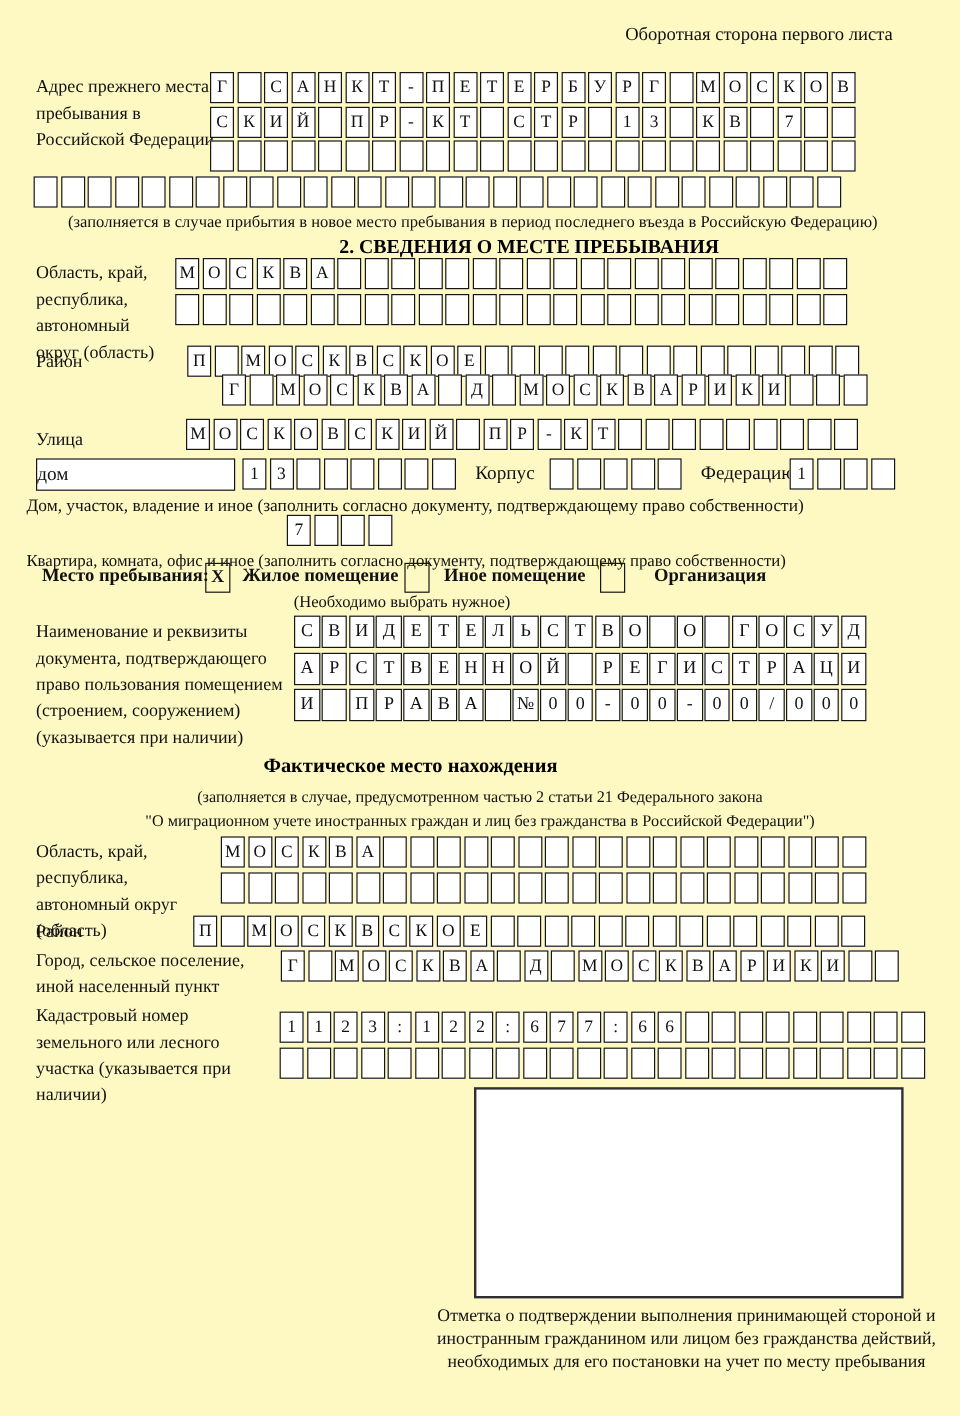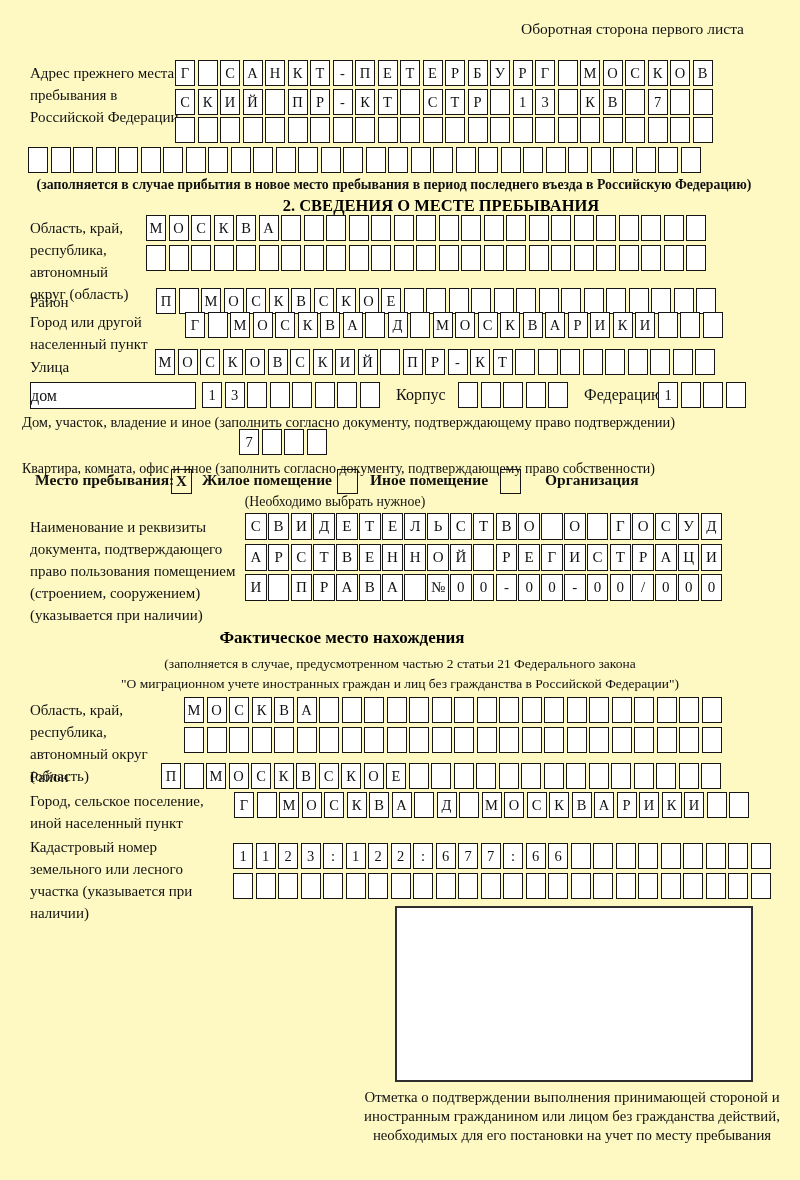--- a/index.html
+++ b/index.html
@@ -137,21 +137,21 @@
       <span class="cell"></span>
       <span class="cell"></span>
       <span class="cell"></span>
       <span class="cell"></span>
       <span class="cell"></span>
       <span class="cell"></span>
       <span class="cell"></span>
       <span class="cell"></span>
       <span class="cell"></span>
     </div>
-  <div class="abs note" style="left:0;top:177px;width:788px;font-weight:bold;">(заполняется в случае прибытия в новое место пребывания в период последнего въезда в Российскую Федерацию)</div>
+  <div class="abs note" style="left:0;top:177px;width:788px;">(заполняется в случае прибытия в новое место пребывания в период последнего въезда в Российскую Федерацию)</div>
 
   <div class="abs title" style="left:0;top:196px;width:800px;padding-left:41px;">2. СВЕДЕНИЯ О МЕСТЕ ПРЕБЫВАНИЯ</div>
 
   <div class="abs lbl" style="left:30px;top:217px;width:114px;">Область, край, республика, автономный округ (область)</div>
   <div class="abs rows wide" style="left:146px;top:215px;">
     <div class="cells">
         <span class="cell">М</span>
         <span class="cell">О</span>
         <span class="cell">С</span>
         <span class="cell">К</span>
@@ -228,21 +228,20 @@
       <span class="cell"></span>
       <span class="cell"></span>
       <span class="cell"></span>
       <span class="cell"></span>
       <span class="cell"></span>
       <span class="cell"></span>
       <span class="cell"></span>
       <span class="cell"></span>
     </div>
 
-  <div class="abs lbl" style="left:30px;top:311px;width:150px;">Город или другой населенный пункт</div>
   <div class="abs cells" style="left:185px;top:312px;">
       <span class="cell">Г</span>
       <span class="cell"></span>
       <span class="cell">М</span>
       <span class="cell">О</span>
       <span class="cell">С</span>
       <span class="cell">К</span>
       <span class="cell">В</span>
       <span class="cell">А</span>
       <span class="cell"></span>
@@ -311,21 +310,21 @@
       <span class="cell"></span>
       <span class="cell"></span>
     </div>
   <div class="abs inline-lbl" style="left:584px;top:381px;">Федерацию</div>
   <div class="abs cells" style="left:658px;top:382px;">
       <span class="cell">1</span>
       <span class="cell"></span>
       <span class="cell"></span>
       <span class="cell"></span>
     </div>
-  <div class="abs" style="left:22px;top:414px;font-size:14.5px;">Дом, участок, владение и иное (заполнить согласно документу, подтверждающему право подтверждении)</div>
+  <div class="abs" style="left:22px;top:414px;font-size:14.5px;">Дом, участок, владение и иное (заполнить согласно документу, подтверждающему право собственности)</div>
 
   <div class="abs cells" style="left:239px;top:429px;">
       <span class="cell">7</span>
       <span class="cell"></span>
       <span class="cell"></span>
       <span class="cell"></span>
     </div>
   <div class="abs" style="left:22px;top:461px;font-size:14px;">Квартира, комната, офис и иное (заполнить согласно документу, подтверждающему право собственности)</div>
 
   <div class="abs" style="left:0;top:469px;width:696px;height:28px;font-weight:bold;">

